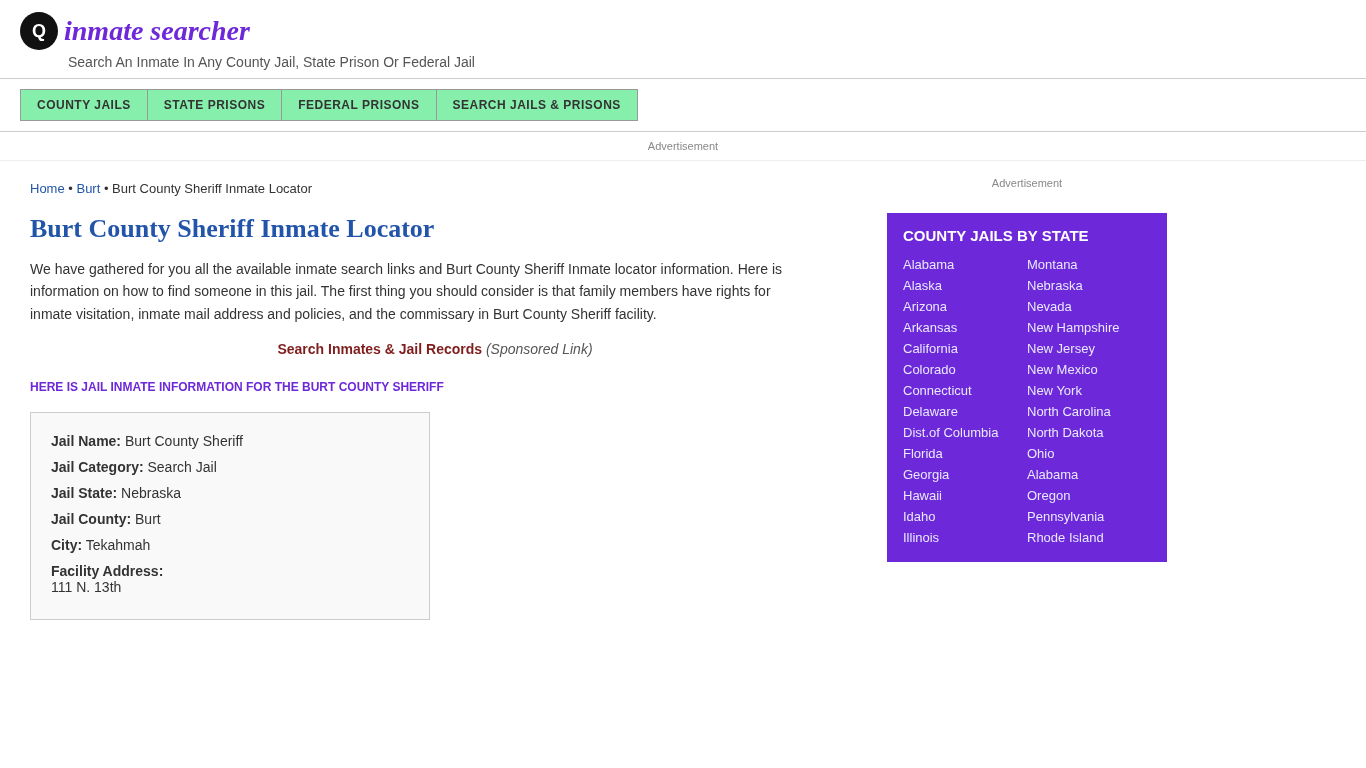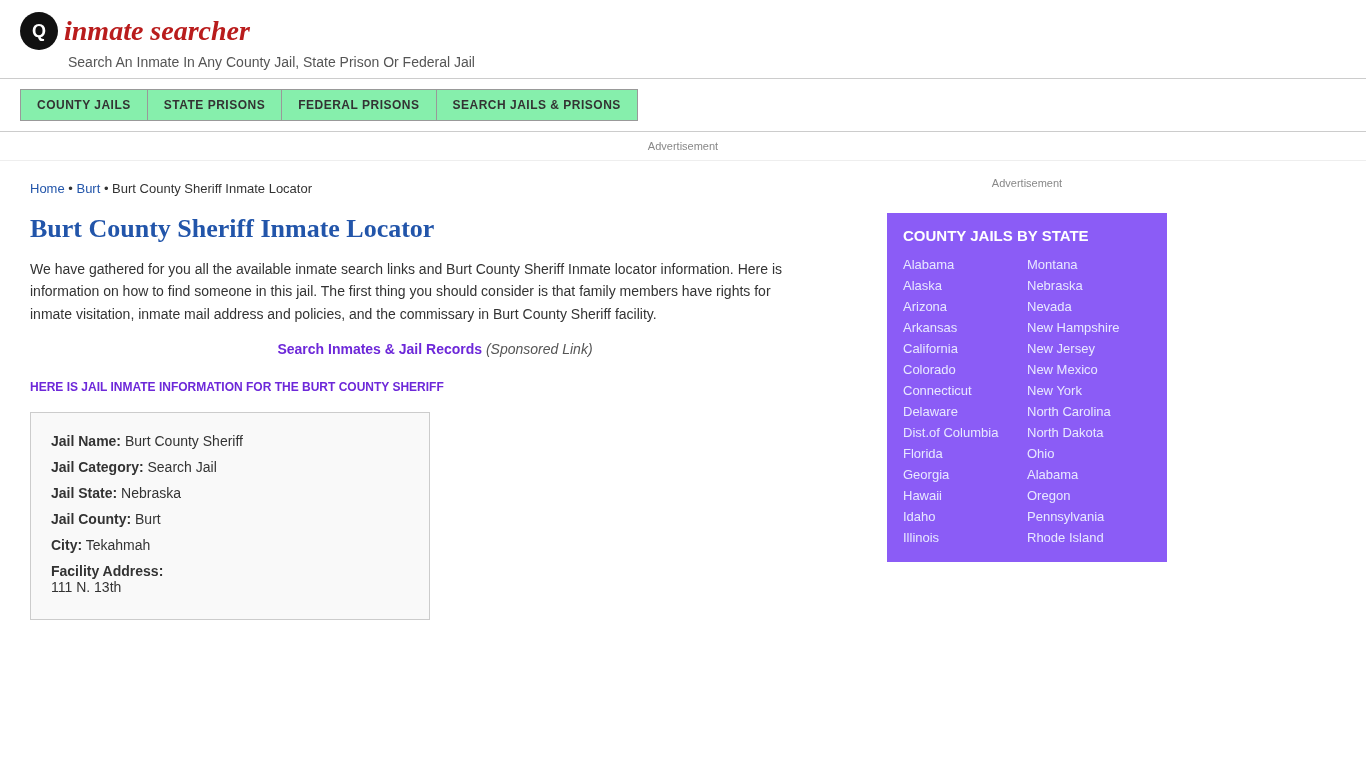--- a/index.html
+++ b/index.html
@@ -37,49 +37,49 @@
     #breadcrumb a { color: #2255aa; text-decoration: none; }
 
     
     #page-title { font-size: 26px; color: #2255aa; font-family: Georgia, serif; margin-bottom: 14px; }
 
     
     #description { font-size: 14px; line-height: 1.6; color: #333; margin-bottom: 16px; }
 
     
     #search-link { text-align: center; margin-bottom: 22px; font-size: 14px; }
-    #search-link a { color: #6d28d9; font-weight: bold; text-decoration: none; margin-left: 30px; }
+    #search-link a { color: #7f1d1d; font-weight: bold; text-decoration: none; margin-left: 30px; }
     #search-link .sponsored { font-style: italic; color: #555; }
 
     
     #jail-heading { font-size: 12px; font-weight: bold; color: #6d28d9; text-transform: uppercase; margin-bottom: 16px; line-height: 1.4; }
 
     
     #info-box { border: 1px solid #ccc; background: #f9f9f9; padding: 20px 16px 14px 20px; max-width: 400px; }
     .info-row { margin-bottom: 10px; font-size: 14px; }
     .info-label { font-weight: bold; }
     .info-value { font-weight: normal; }
 
     
     #sidebar-ad { text-align: center; font-size: 11px; color: #888; margin-bottom: 18px; padding: 6px; }
 
     
-    #state-box { background: #8b5cf6; padding: 14px 16px; }
+    #state-box { background: #6d28d9; padding: 14px 16px; }
     #state-box-title { font-size: 15px; font-weight: bold; color: #fff; text-transform: uppercase; margin-bottom: 10px; }
     #state-columns { display: flex; gap: 0; }
     .state-col { flex: 1; }
     .state-link { display: block; color: #e8e8ff; font-size: 13px; padding: 3px 0; cursor: pointer; text-decoration: none; }
   </style>
 </head>
 <body>
 
 <div id="header">
   <div id="logo-area">
       <div id="logo-icon" style="width: 38px; height: 38px; border-radius: 50%; background: rgb(17, 17, 17); display: flex; align-items: center; justify-content: center; color: rgb(255, 255, 255); font-size: 18px; font-weight: bold; flex-shrink: 0;">Q</div>
-      <div style="font-family: Georgia, serif; font-size: 28px; font-style: italic; font-weight: bold; color: #b91c1c;">inmate searcher</div>
+      <div style="font-family: Georgia, serif; font-size: 28px; font-style: italic; font-weight: bold; color: #6d28d9;">inmate searcher</div>
     </div>
   <div id="tagline" style="font-size:14px; color:#555; margin-left:48px;">Search An Inmate In Any County Jail, State Prison Or Federal Jail</div>
 </div>
 
 <div id="nav">
   <button class="nav-btn">COUNTY JAILS</button>
   <button class="nav-btn">STATE PRISONS</button>
   <button class="nav-btn">FEDERAL PRISONS</button>
   <button class="nav-btn">SEARCH JAILS &amp; PRISONS</button>
 </div>

